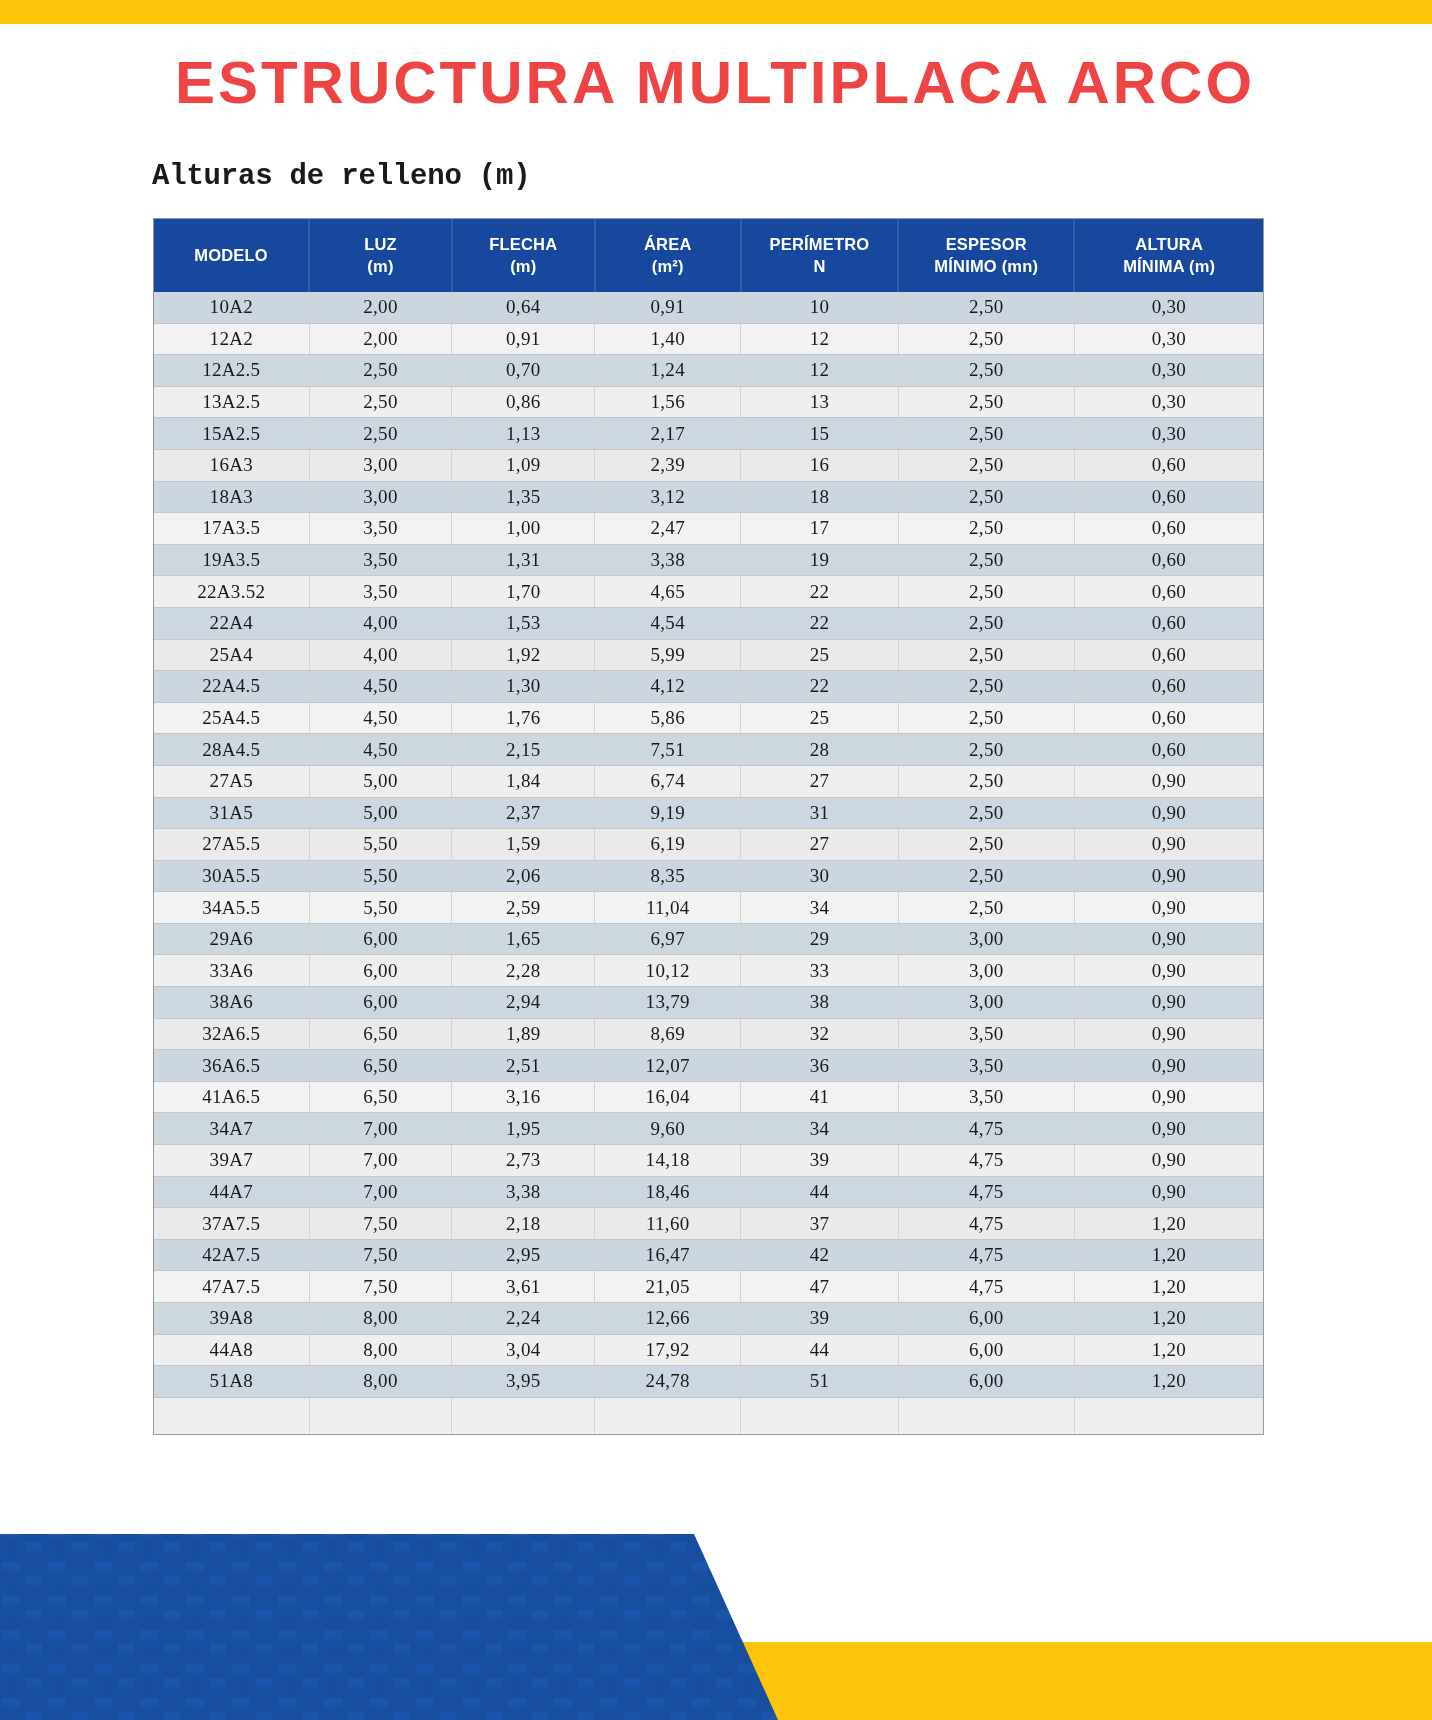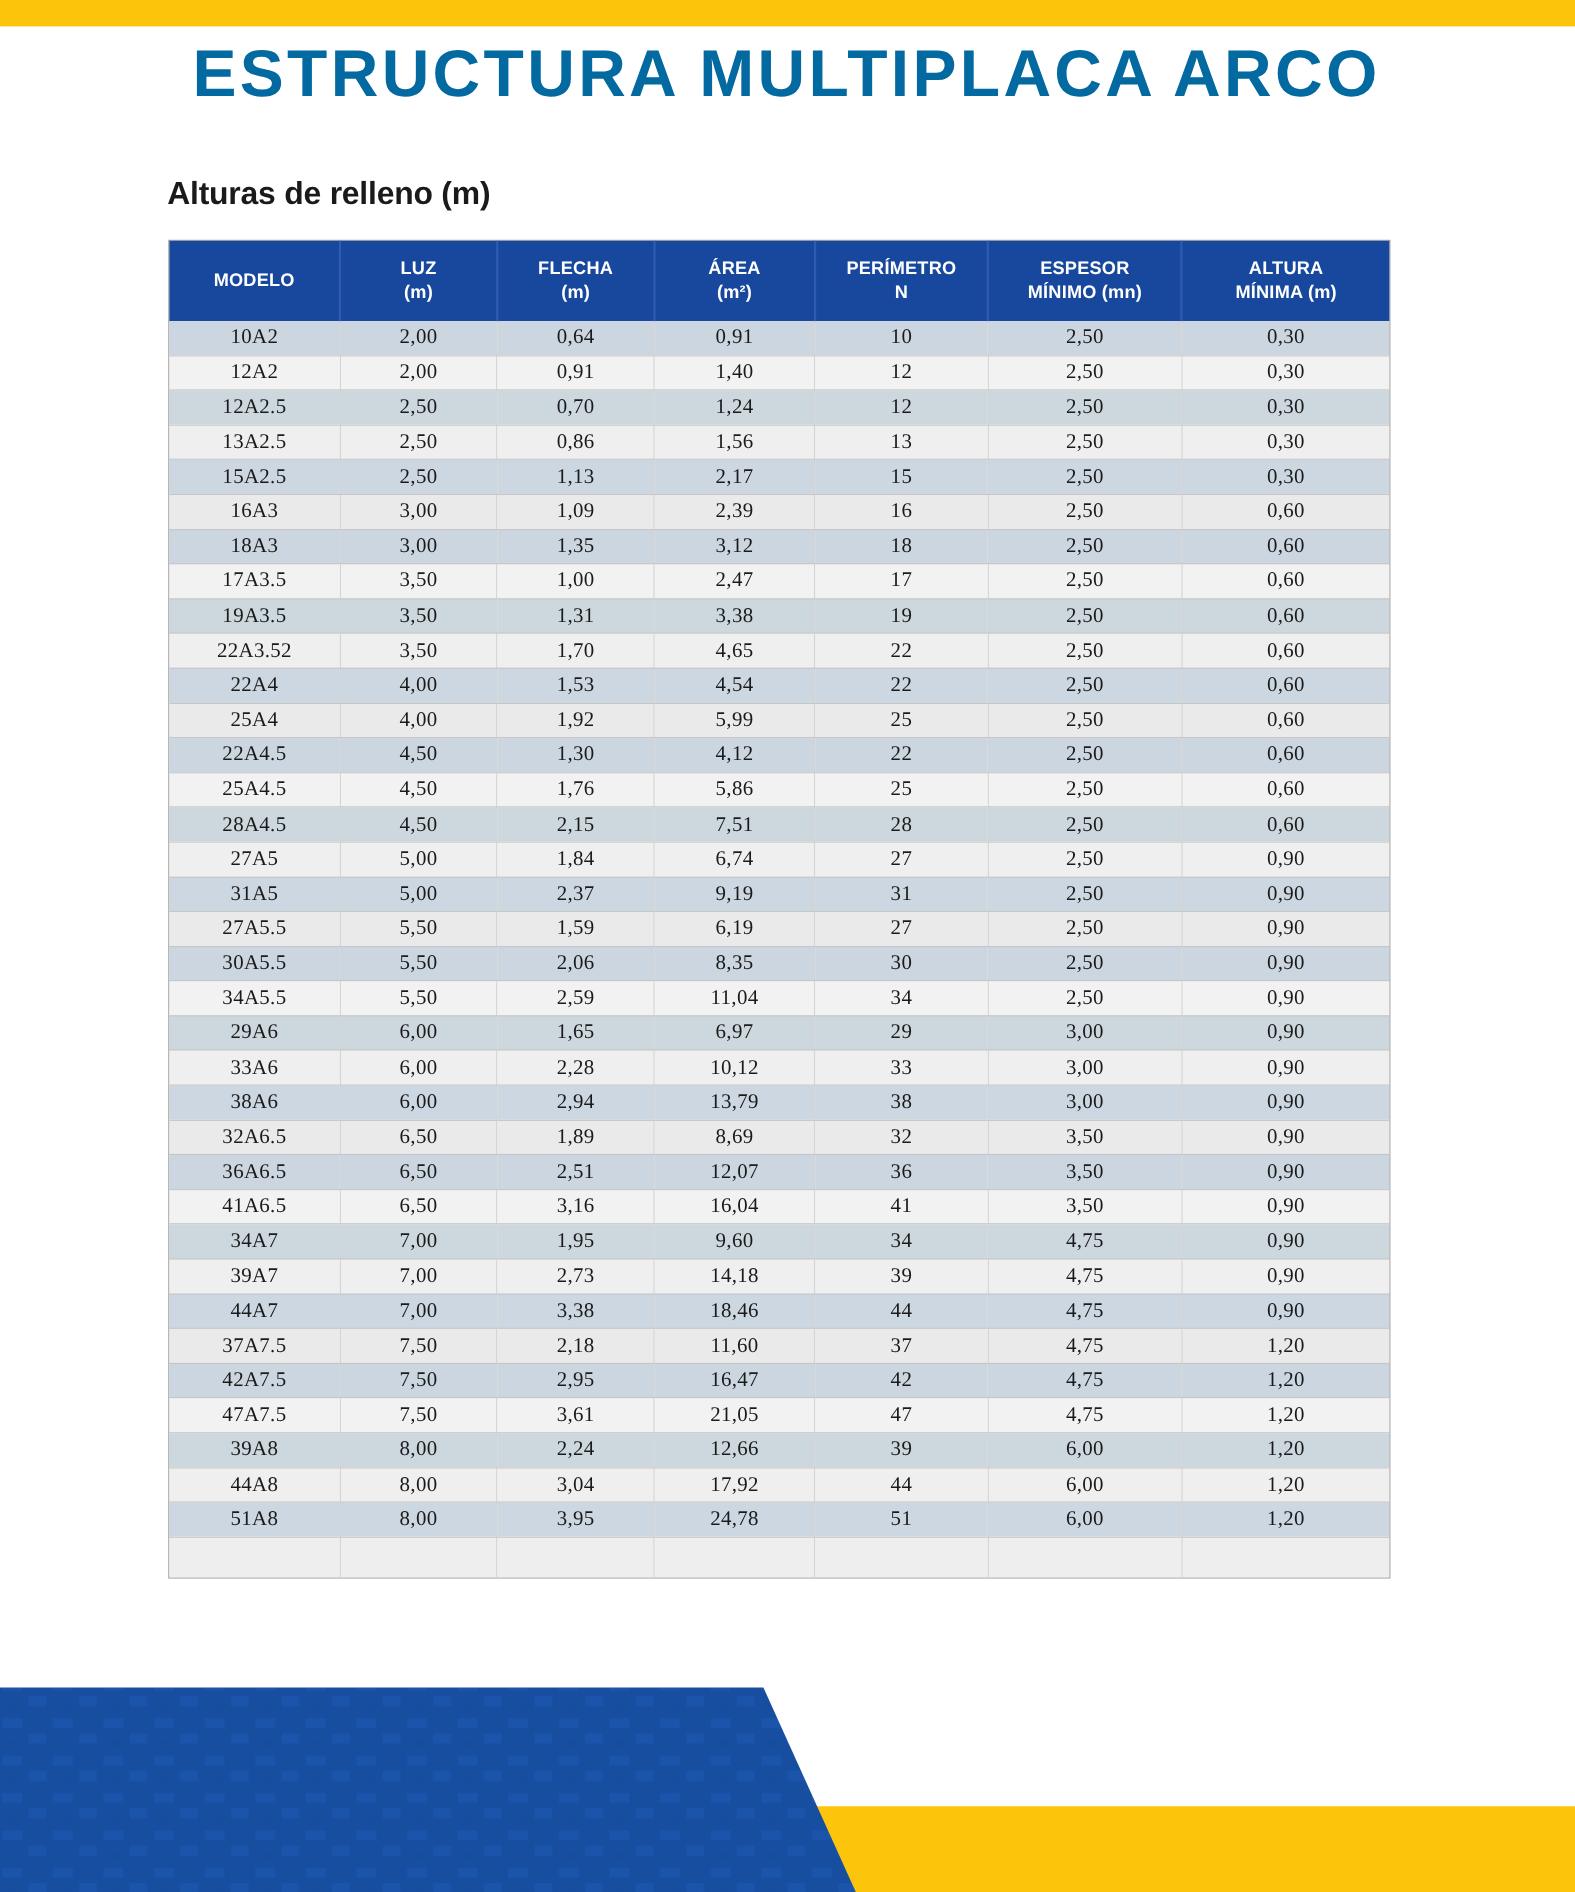--- a/index.html
+++ b/index.html
@@ -20,41 +20,42 @@
     position: absolute;
     top: 0; left: 0;
     width: 1432px;
     height: 24px;
     background: #fcc50c;
   }
 
   
   .page-title {
     position: absolute;
-    top: 32px;
+    top: 48px;
     left: 120px;
     width: 1190px;
     text-align: center;
     font-size: 60px;
     font-weight: bold;
     letter-spacing: 3px;
-    color: #0369a1;
+    color: #ef4444;
     font-family: "Liberation Sans", sans-serif;
     white-space: nowrap;
   }
 
   
   .subtitle {
     position: absolute;
     top: 160px;
     left: 152px;
     font-size: 29px;
     font-weight: bold;
     color: #1a1a1a;
     letter-spacing: -0.2px;
+    font-family: Liberation Mono, monospace;
   }
 
   
   .table-wrap {
     position: absolute;
     top: 218px;
     left: 153px;
     width: 1111px;
     border: 1px solid #9a9a9a;
     box-sizing: border-box;

